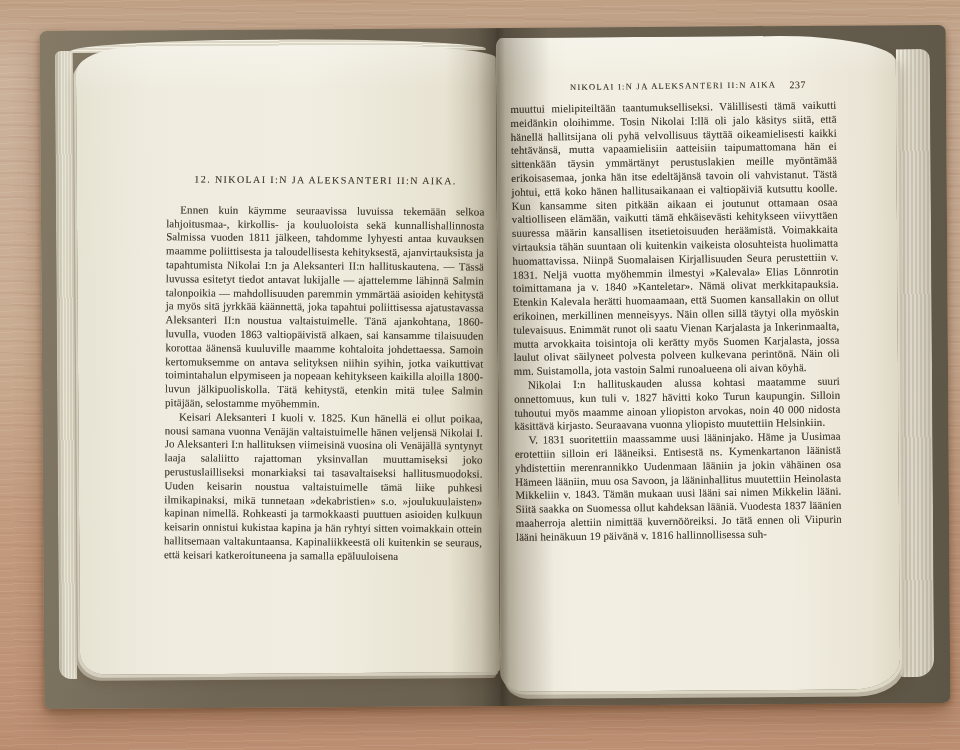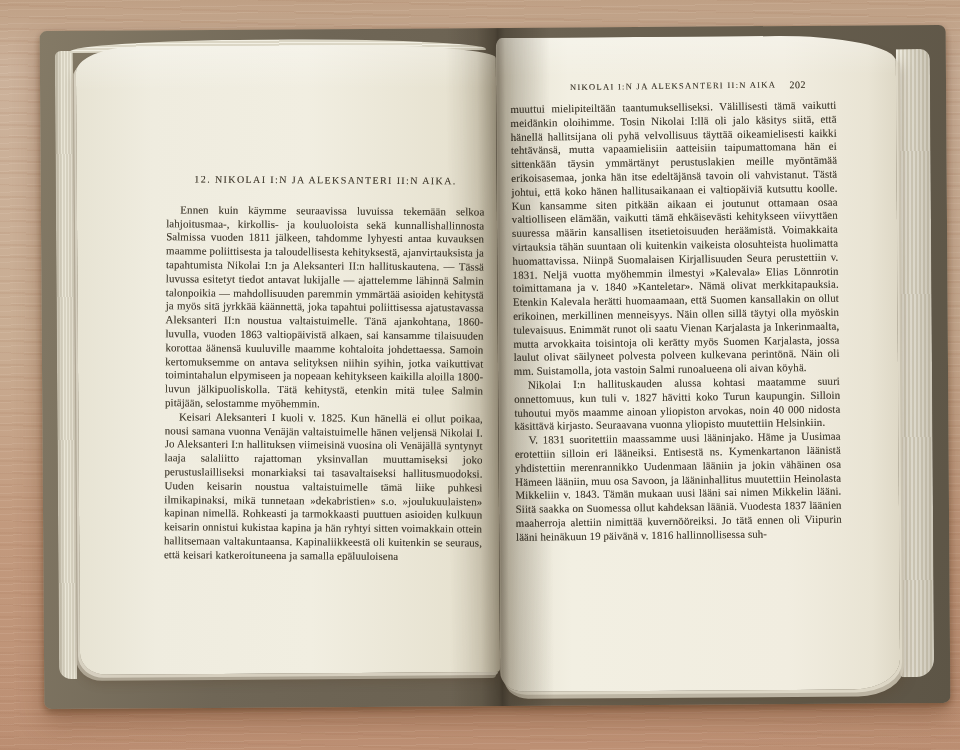--- a/index.html
+++ b/index.html
@@ -100,21 +100,21 @@
         <h2 class="chapter-heading">12. NIKOLAI I:N JA ALEKSANTERI II:N AIKA.</h2>
         <p>Ennen kuin käymme seuraavissa luvuissa tekemään selkoa lahjoitusmaa-, kirkollis- ja kouluoloista sekä kunnallishallinnosta Salmissa vuoden 1811 jälkeen, tahdomme lyhyesti antaa kuvauksen maamme poliittisesta ja taloudellisesta kehityksestä, ajanvirtauksista ja tapahtumista Nikolai I:n ja Aleksanteri II:n hallituskautena. — Tässä luvussa esitetyt tiedot antavat lukijalle — ajattelemme lähinnä Salmin talonpoikia — mahdollisuuden paremmin ymmärtää asioiden kehitystä ja myös sitä jyrkkää käännettä, joka tapahtui poliittisessa ajatustavassa Aleksanteri II:n noustua valtaistuimelle. Tänä ajankohtana, 1860-luvulla, vuoden 1863 valtiopäivistä alkaen, sai kansamme tilaisuuden korottaa äänensä kuuluville maamme kohtaloita johdettaessa. Samoin kertomuksemme on antava selityksen niihin syihin, jotka vaikuttivat toimintahalun elpymiseen ja nopeaan kehitykseen kaikilla aloilla 1800-luvun jälkipuoliskolla. Tätä kehitystä, etenkin mitä tulee Salmin pitäjään, selostamme myöhemmin.</p>
         <p>Keisari Aleksanteri I kuoli v. 1825. Kun hänellä ei ollut poikaa, nousi samana vuonna Venäjän valtaistuimelle hänen veljensä Nikolai I. Jo Aleksanteri I:n hallituksen viimeisinä vuosina oli Venäjällä syntynyt laaja salaliitto rajattoman yksinvallan muuttamiseksi joko perustuslailliseksi monarkiaksi tai tasavaltaiseksi hallitusmuodoksi. Uuden keisarin noustua valtaistuimelle tämä liike puhkesi ilmikapinaksi, mikä tunnetaan »dekabristien» s.o. »joulukuulaisten» kapinan nimellä. Rohkeasti ja tarmokkaasti puuttuen asioiden kulkuun keisarin onnistui kukistaa kapina ja hän ryhtyi sitten voimakkain ottein hallitsemaan valtakuntaansa. Kapinaliikkeestä oli kuitenkin se seuraus, että keisari katkeroituneena ja samalla epäluuloisena</p>
       </div>
     </div>
 
     <div class="page page-right">
       <div class="print right-text">
         <div class="running-header">
           <span>NIKOLAI I:N JA ALEKSANTERI II:N AIKA</span>
-          <span class="pageno">202</span>
+          <span class="pageno">237</span>
         </div>
         <p class="no-indent">muuttui mielipiteiltään taantumukselliseksi. Välillisesti tämä vaikutti meidänkin oloihimme. Tosin Nikolai I:llä oli jalo käsitys siitä, että hänellä hallitsijana oli pyhä velvollisuus täyttää oikeamielisesti kaikki tehtävänsä, mutta vapaamielisiin aatteisiin taipumattomana hän ei sittenkään täysin ymmärtänyt perustuslakien meille myöntämää erikoisasemaa, jonka hän itse edeltäjänsä tavoin oli vahvistanut. Tästä johtui, että koko hänen hallitusaikanaan ei valtiopäiviä kutsuttu koolle. Kun kansamme siten pitkään aikaan ei joutunut ottamaan osaa valtiolliseen elämään, vaikutti tämä ehkäisevästi kehitykseen viivyttäen suuressa määrin kansallisen itsetietoisuuden heräämistä. Voimakkaita virtauksia tähän suuntaan oli kuitenkin vaikeista olosuhteista huolimatta huomattavissa. Niinpä Suomalaisen Kirjallisuuden Seura perustettiin v. 1831. Neljä vuotta myöhemmin ilmestyi »Kalevala» Elias Lönnrotin toimittamana ja v. 1840 »Kanteletar». Nämä olivat merkkitapauksia. Etenkin Kalevala herätti huomaamaan, että Suomen kansallakin on ollut erikoinen, merkillinen menneisyys. Näin ollen sillä täytyi olla myöskin tulevaisuus. Enimmät runot oli saatu Vienan Karjalasta ja Inkerinmaalta, mutta arvokkaita toisintoja oli kerätty myös Suomen Karjalasta, jossa laulut olivat säilyneet polvesta polveen kulkevana perintönä. Näin oli mm. Suistamolla, jota vastoin Salmi runoalueena oli aivan köyhä.</p>
         <p>Nikolai I:n hallituskauden alussa kohtasi maatamme suuri onnettomuus, kun tuli v. 1827 hävitti koko Turun kaupungin. Silloin tuhoutui myös maamme ainoan yliopiston arvokas, noin 40 000 nidosta käsittävä kirjasto. Seuraavana vuonna yliopisto muutettiin Helsinkiin.</p>
         <p>V. 1831 suoritettiin maassamme uusi lääninjako. Häme ja Uusimaa erotettiin silloin eri lääneiksi. Entisestä ns. Kymenkartanon läänistä yhdistettiin merenrannikko Uudenmaan lääniin ja jokin vähäinen osa Hämeen lääniin, muu osa Savoon, ja lääninhallitus muutettiin Heinolasta Mikkeliin v. 1843. Tämän mukaan uusi lääni sai nimen Mikkelin lääni. Siitä saakka on Suomessa ollut kahdeksan lääniä. Vuodesta 1837 läänien maaherroja alettiin nimittää kuvernööreiksi. Jo tätä ennen oli Viipurin lääni heinäkuun 19 päivänä v. 1816 hallinnollisessa suh-</p>
       </div>
     </div>
 
     <div class="gutter"></div>
   </div>
 </div>

